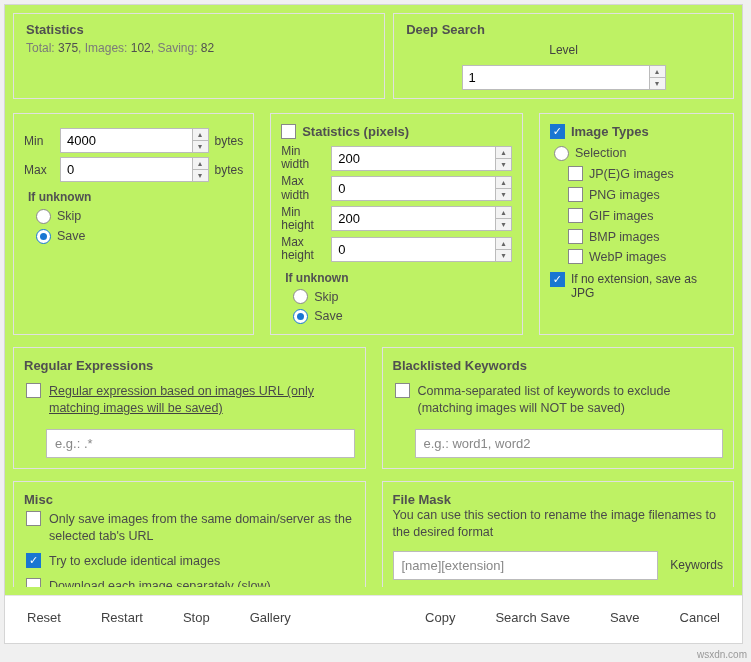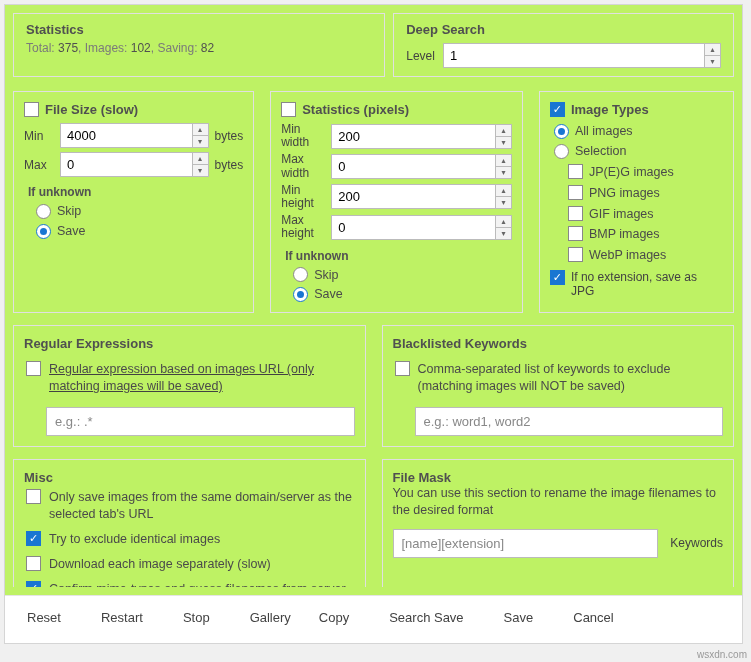--- a/index.html
+++ b/index.html
@@ -26,21 +26,21 @@
     .stats, .dsearch {
       border: 1px solid #e0e0e0;
       padding: 8px 12px;
       margin: 8px;
     }
     .stats { flex: 1.1; margin-right: 4px; }
     .dsearch { flex: 1; margin-left: 4px; }
     .section-title { font-size: 13px; font-weight: bold; color: #505050; }
     .muted { color: #7a7a7a; }
     .num { color: #505050; }
-    .dsearch .level-row { display:flex; align-items:center; gap:8px; margin-top:6px; }
+    .dsearch .level-row { display:flex; align-items:center; gap:8px; margin-top:6px;flex-direction:column; }
     input.spin {
       border: 1px solid #bbb;
       padding: 4px 20px 4px 6px;
       font-size: 13px;
       width: 100%;
       background: #fff;
     }
     .spin-wrap { position: relative; flex: 1; display: flex; }
     .spinners {
       position: absolute; right: 1px; top: 1px; bottom: 1px;
@@ -88,21 +88,21 @@
     .textinput {
       width: 100%; border: 1px solid #bbb; padding: 6px 8px; font-size: 13px;
       color: #333; background: #fff; margin-top: 8px;
     }
     .textinput::placeholder { color:#888; }
     .check-row { display:flex; align-items:flex-start; gap:8px; padding: 4px 2px; }
     .mask-row { display:flex; align-items:center; gap:12px; }
     .mask-row input { flex: 1; }
     .footer {
       position: absolute; bottom: 0; left: 0; right: 0;
-      display: flex; 
+      display: flex; justify-content: space-between;
       padding: 10px 8px 14px 8px;
       background: #fff;
       border-top: 1px solid #e5e5e5;
     }
     .btn-group { display:flex; gap: 28px; padding: 0 8px;}
     .btn {
       background: transparent; border: 0; font-size: 13px; color: #424242;
       cursor: pointer; padding: 4px 6px;
     }
     .credit { position:absolute; right:4px; bottom:2px; font-size:10px; color:#999; }
@@ -141,24 +141,20 @@
                 <div>▾</div>
               </div>
         </div>
       </div>
     </div>
   </div>
 
   <div class="three-col">
 
     <div class="panel tight-panel">
-      <div class="panel-header">
-        <span class="cb"></span>
-        <span class="section-title">File Size (slow)</span>
-      </div>
       <div class="field-row">
         <span class="lbl">Min</span>
         <div class="spin-wrap">
           <input class="spin" value="4000" style="">
           <div class="spinners">
                 <div>▴</div>
                 <div>▾</div>
               </div>
         </div>
         <span class="unit">bytes</span>
@@ -238,24 +234,20 @@
       <div class="radio-row">
         <span class="rb checked"></span>
         <span>Save</span>
       </div>
     </div>
 
     <div class="panel it-list">
       <div class="panel-header">
         <span class="cb checked"></span>
         <span class="section-title">Image Types</span>
-      </div>
-      <div class="radio-row">
-        <span class="rb checked"></span>
-        <span>All images</span>
       </div>
       <div class="radio-row">
         <span class="rb"></span>
         <span>Selection</span>
       </div>
       <div class="it-sub">
         <div class="row">
               <span class="cb"></span>
               <span>JP(E)G images</span>
             </div>

